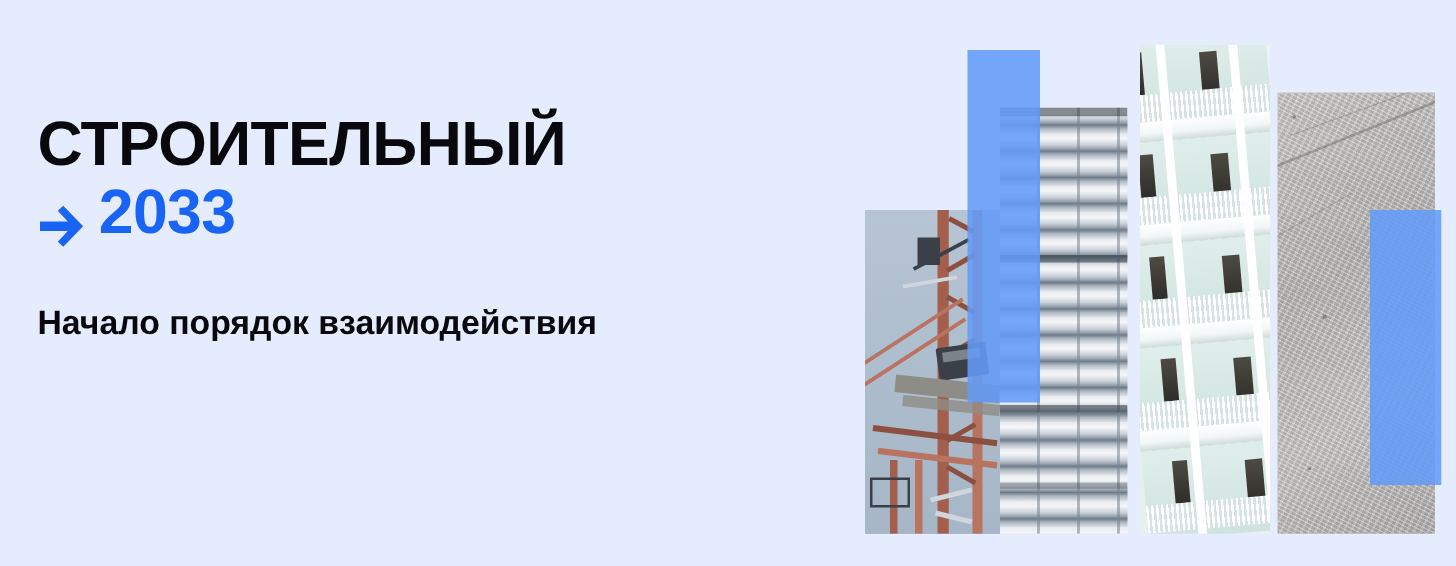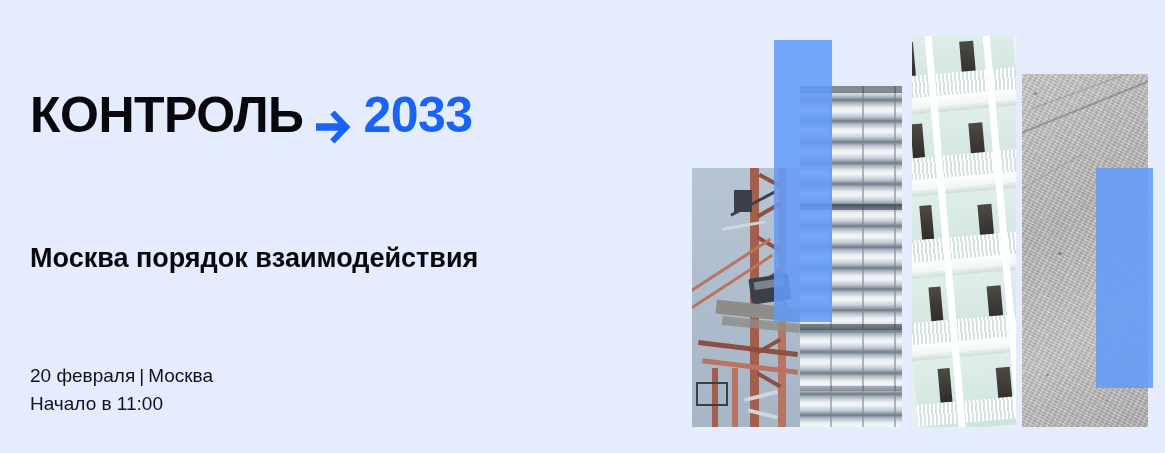--- a/index.html
+++ b/index.html
@@ -273,41 +273,35 @@
   }
 </style>
 </head>
 <body>
 
 <div class="banner">
 
   <div class="text-col">
 
     <div class="title">
+      <div class="title-line1">СТРОИТЕЛЬНЫЙ</div>
       <div class="title-line2">
-        <span>КОНТРОЛЬ</span>
         <span class="arrow-icon">
           <svg width="38" height="34" viewBox="0 0 38 34" xmlns="http://www.w3.org/2000/svg">
             <path d="M2 13.2 H24.2 L16.2 4.6 L20.6 0.6 L36.5 17 L20.6 33.4 L16.2 29.4 L24.2 20.8 H2 Z" fill="#1a64f5"></path>
           </svg>
         </span>
         <span class="year">2033</span>
       </div>
     </div>
 
     <div class="subtitle">
-      <div>Москва порядок взаимодействия</div>
-    </div>
-
-    <div class="meta">
-      <div>
-        <span>20 февраля</span><span class="meta-sep">|</span><span>Москва</span>
-      </div>
-      <div>Начало в 11:00</div>
-    </div>
+      <div>Начало порядок взаимодействия</div>
+    </div>
+
 
   </div>
 
   <div class="collage">
 
     <div class="panel panel-crane">
       <div class="crane-sky"></div>
 
       <div class="crane-mast" style="left:58px; top:0; width:9px; height:259px;"></div>
       <div class="crane-mast crane-mast-3" style="left:86px; top:0; width:8px; height:259px;"></div>

